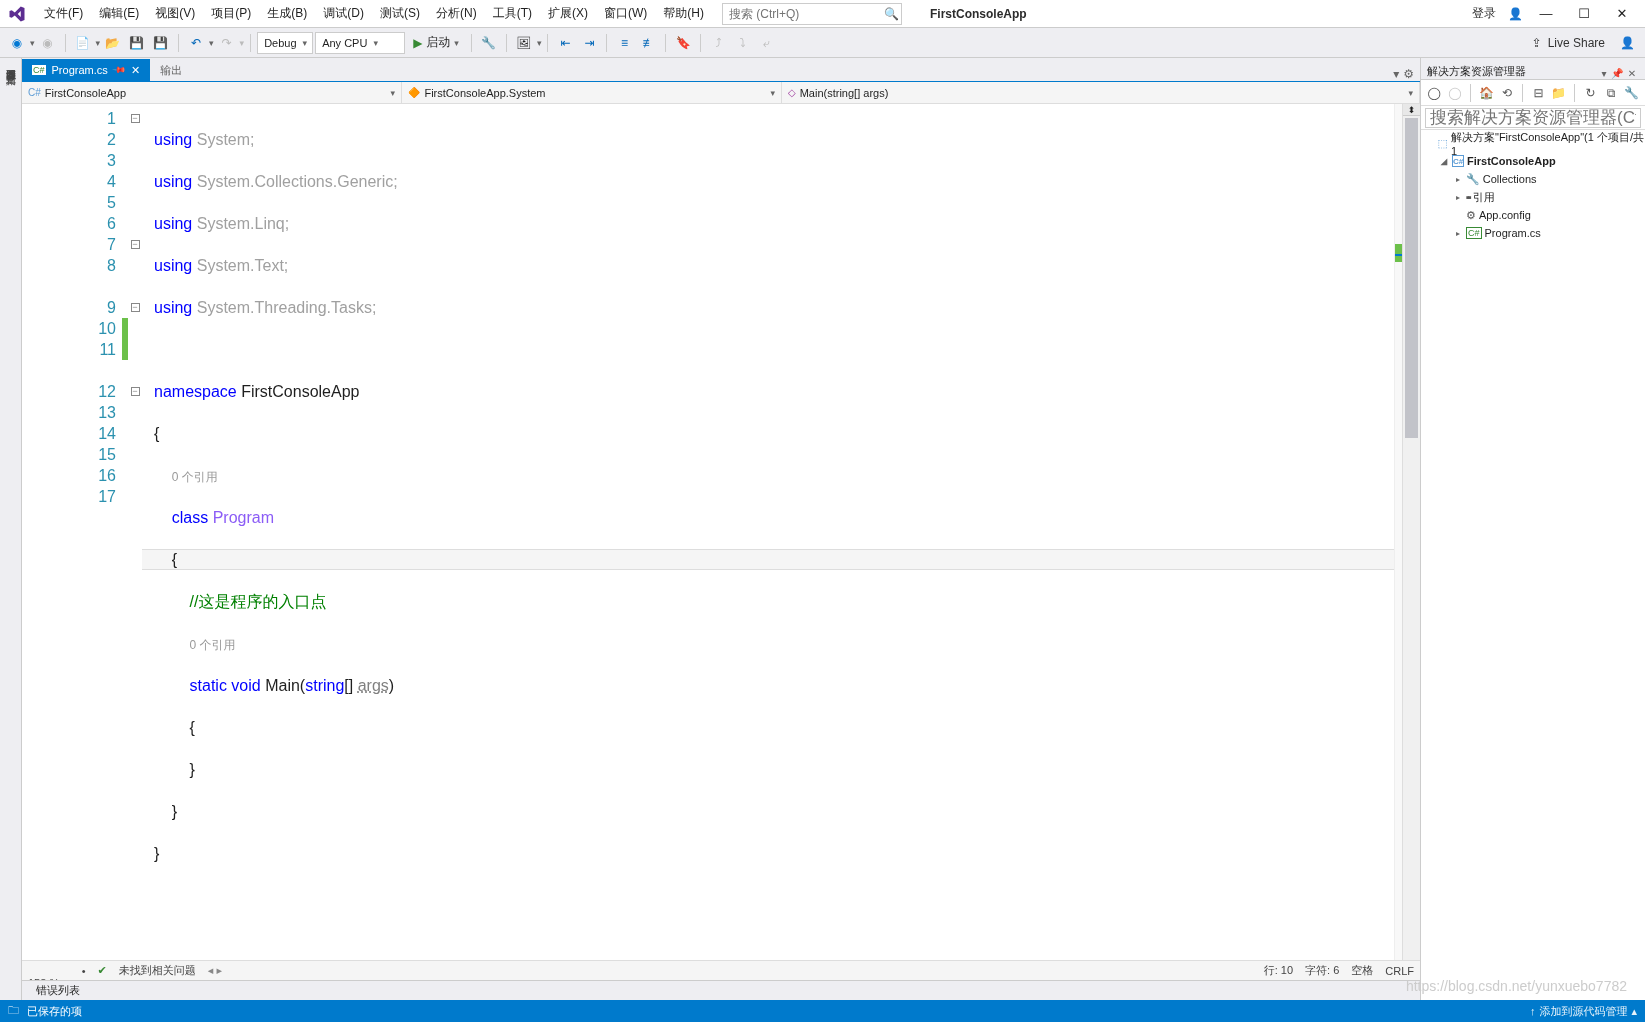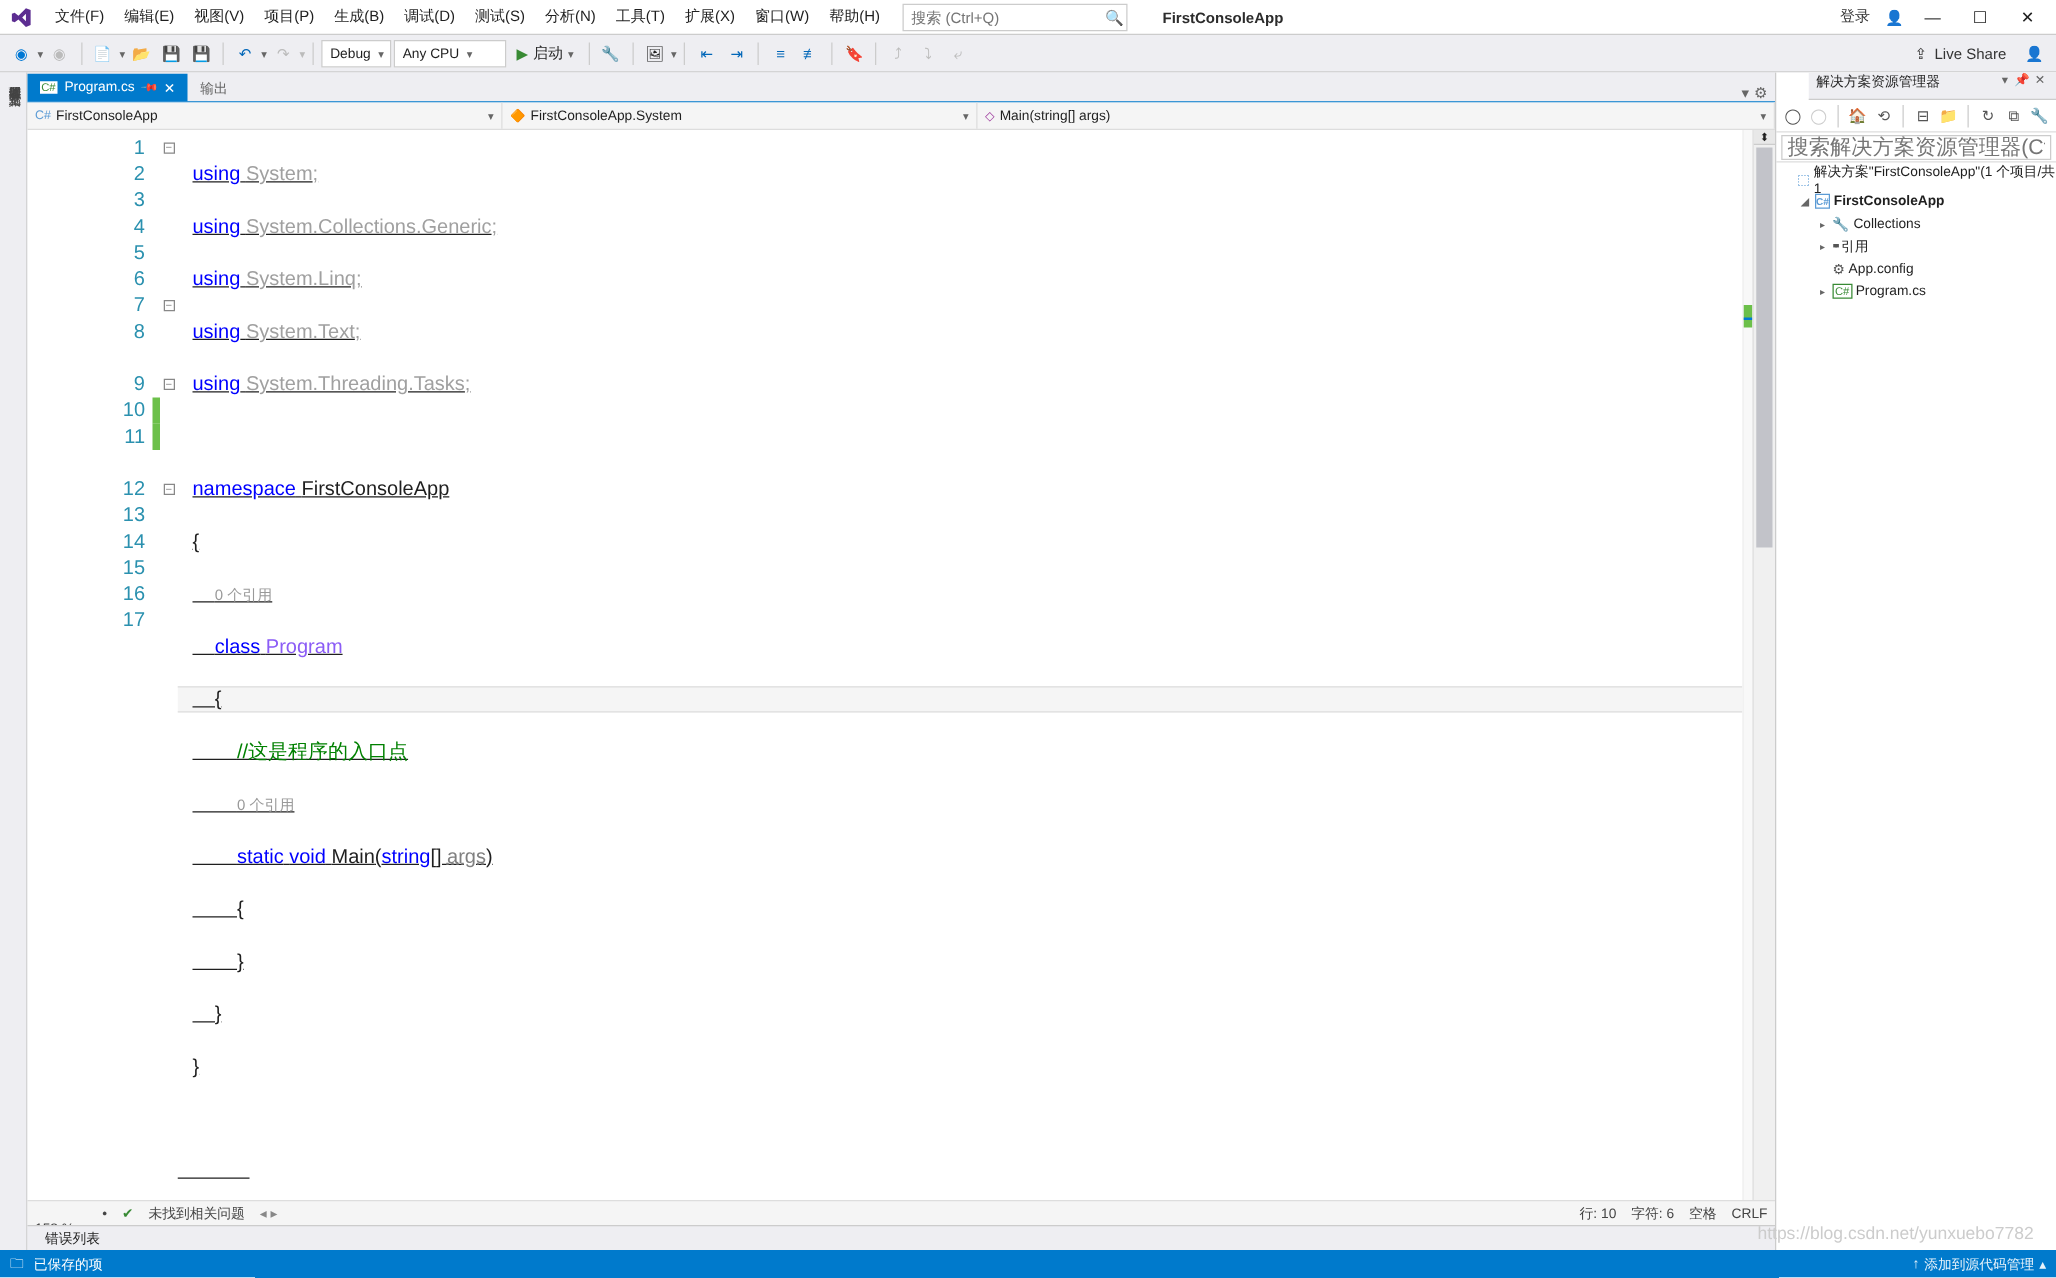--- a/index.html
+++ b/index.html
@@ -43,21 +43,21 @@
 .nav-drop .arr { margin-left:auto; font-size:9px; color:#666; }
 .editor-wrap { flex:1; display:flex; min-height:0; position:relative; }
 .gutter { width:100px; background:#fff; text-align:right; padding-top:4px; font-family:Consolas,monospace; font-size:16px; line-height:21px; }
 .gutter .ln { color:#2b91af; padding-right:6px; height:21px; }
 .fold-col { width:14px; background:#fff; padding-top:4px; }
 .fold-col .fbox { height:21px; display:flex; align-items:center; justify-content:center; color:#888; font-size:10px; }
 .fbox .sq { width:9px; height:9px; border:1px solid #888; display:flex; align-items:center; justify-content:center; line-height:1; font-size:9px; background:#fff; }
 .change-bar { width:6px; background:#fff; padding-top:4px; }
 .cb { height:21px; }
 .cb.green { background:#6cc04a; }
-.code { flex:1; background:#fff; padding-top:4px; font-family:Consolas,"Courier New",monospace; font-size:16px; line-height:21px; white-space:pre; overflow:hidden; position:relative;text-decoration:underline; }
+.code { flex:1; background:#fff; padding-top:4px; font-family:Consolas,"Courier New",monospace; font-size:16px; line-height:21px; white-space:pre; overflow:hidden; position:relative; }
 .code .cl { height:21px; padding-left:12px; }
 .cl.current { background:#f5f5f5; border-top:1px solid #ddd; border-bottom:1px solid #ddd; box-sizing:border-box; line-height:19px; }
 .kw { color:#0000ff; }
 .cls { color:#8b5cf6; }
 .com { color:#008000; }
 .dim { color:#a0a0a0; }
 .ref { color:#999; font-size:12px; }
 .param { color:#808080; text-decoration:underline dotted; }
 .editor-vscroll { width:18px; background:#f0f0f0; border-left:1px solid #ddd; position:relative; }
 .editor-vscroll .thumb { position:absolute; left:2px; right:2px; top:0; height:320px; background:#c2c3c9; }
@@ -65,21 +65,21 @@
 .outline-strip { width:8px; background:#f8f8f8; border-left:1px solid #eee; position:relative; }
 .outline-strip .mk { position:absolute; left:0; right:0; height:6px; background:#6cc04a; }
 .outline-strip .mkblue { position:absolute; left:0; right:0; height:2px; background:#0078d4; }
 .editor-status { height:20px; background:#f5f5f5; border-top:1px solid #ddd; display:flex; align-items:center; font-size:11px; padding:0 6px; gap:12px; color:#444; }
 .editor-status .zoom { display:flex; align-items:center; gap:6px;margin-top:24px; }
 .editor-status .chk { color:#388a34; }
 .editor-status .ispacer { flex:1; }
 .bottom-tabs { height:20px; background:#eeeef2; border-top:1px solid #ccc; display:flex; align-items:center; padding:0 6px; font-size:11px; }
 .bottom-tabs span { padding:2px 8px; }
 .right-panel { width:225px; background:#fff; border-left:1px solid #ccc; display:flex; flex-direction:column; }
-.rp-title { height:22px; background:#eeeef2; border-bottom:1px solid #ccc; display:flex; align-items:flex-start; padding:0 6px; font-size:11px;margin-left:26px; }
+.rp-title { height:22px; background:#eeeef2; border-bottom:1px solid #ccc; display:flex; align-items:flex-end; padding:0 6px; font-size:11px; }
 .rp-title .rspacer { flex:1; }
 .rp-title .ticon { width:14px; text-align:center; color:#666; font-size:10px; }
 .rp-toolbar { height:26px; border-bottom:1px solid #ddd; display:flex; align-items:center; padding:0 4px; gap:2px; }
 .rp-toolbar .ti { width:20px; height:20px; display:flex; align-items:center; justify-content:center; color:#555; font-size:12px; }
 .rp-search { height:24px; border-bottom:1px solid #ddd; padding:2px 4px; }
 .rp-search input { width:100%; height:20px; border:1px solid #ccc; padding:0 4px; font-size:17px; outline:0; color:#888; }
 .rp-tree { flex:1; padding:4px 0; font-size:11px; overflow:auto; }
 .tree-row { height:18px; display:flex; align-items:center; padding-left:4px; gap:3px; }
 .tree-row .exp { width:10px; text-align:center; color:#666; font-size:8px; }
 .tree-row .ico-sln { color:#5b9bd5; }

